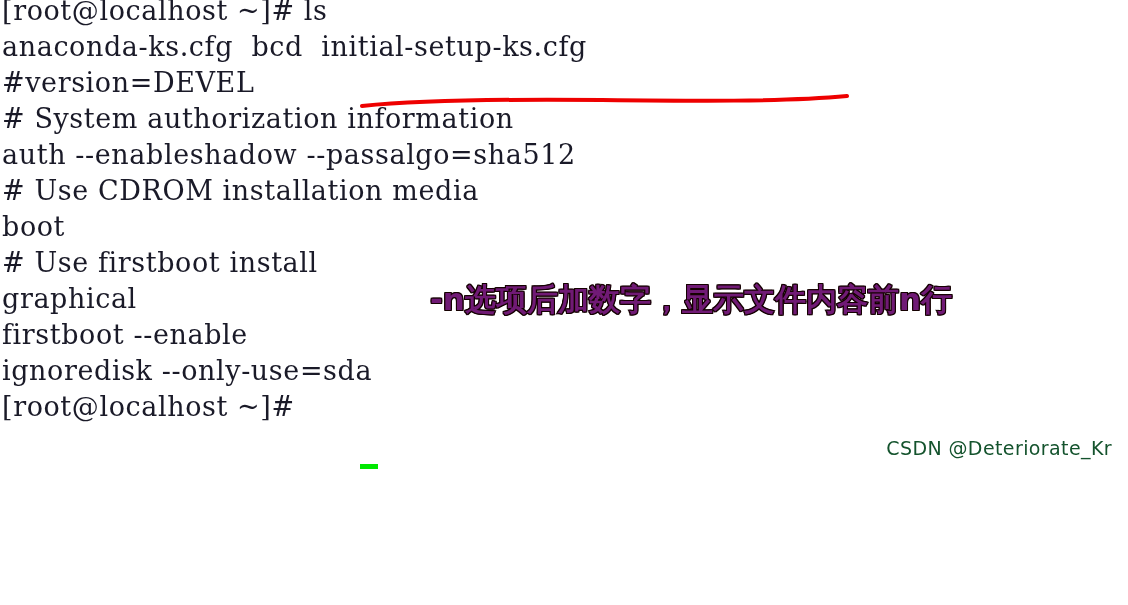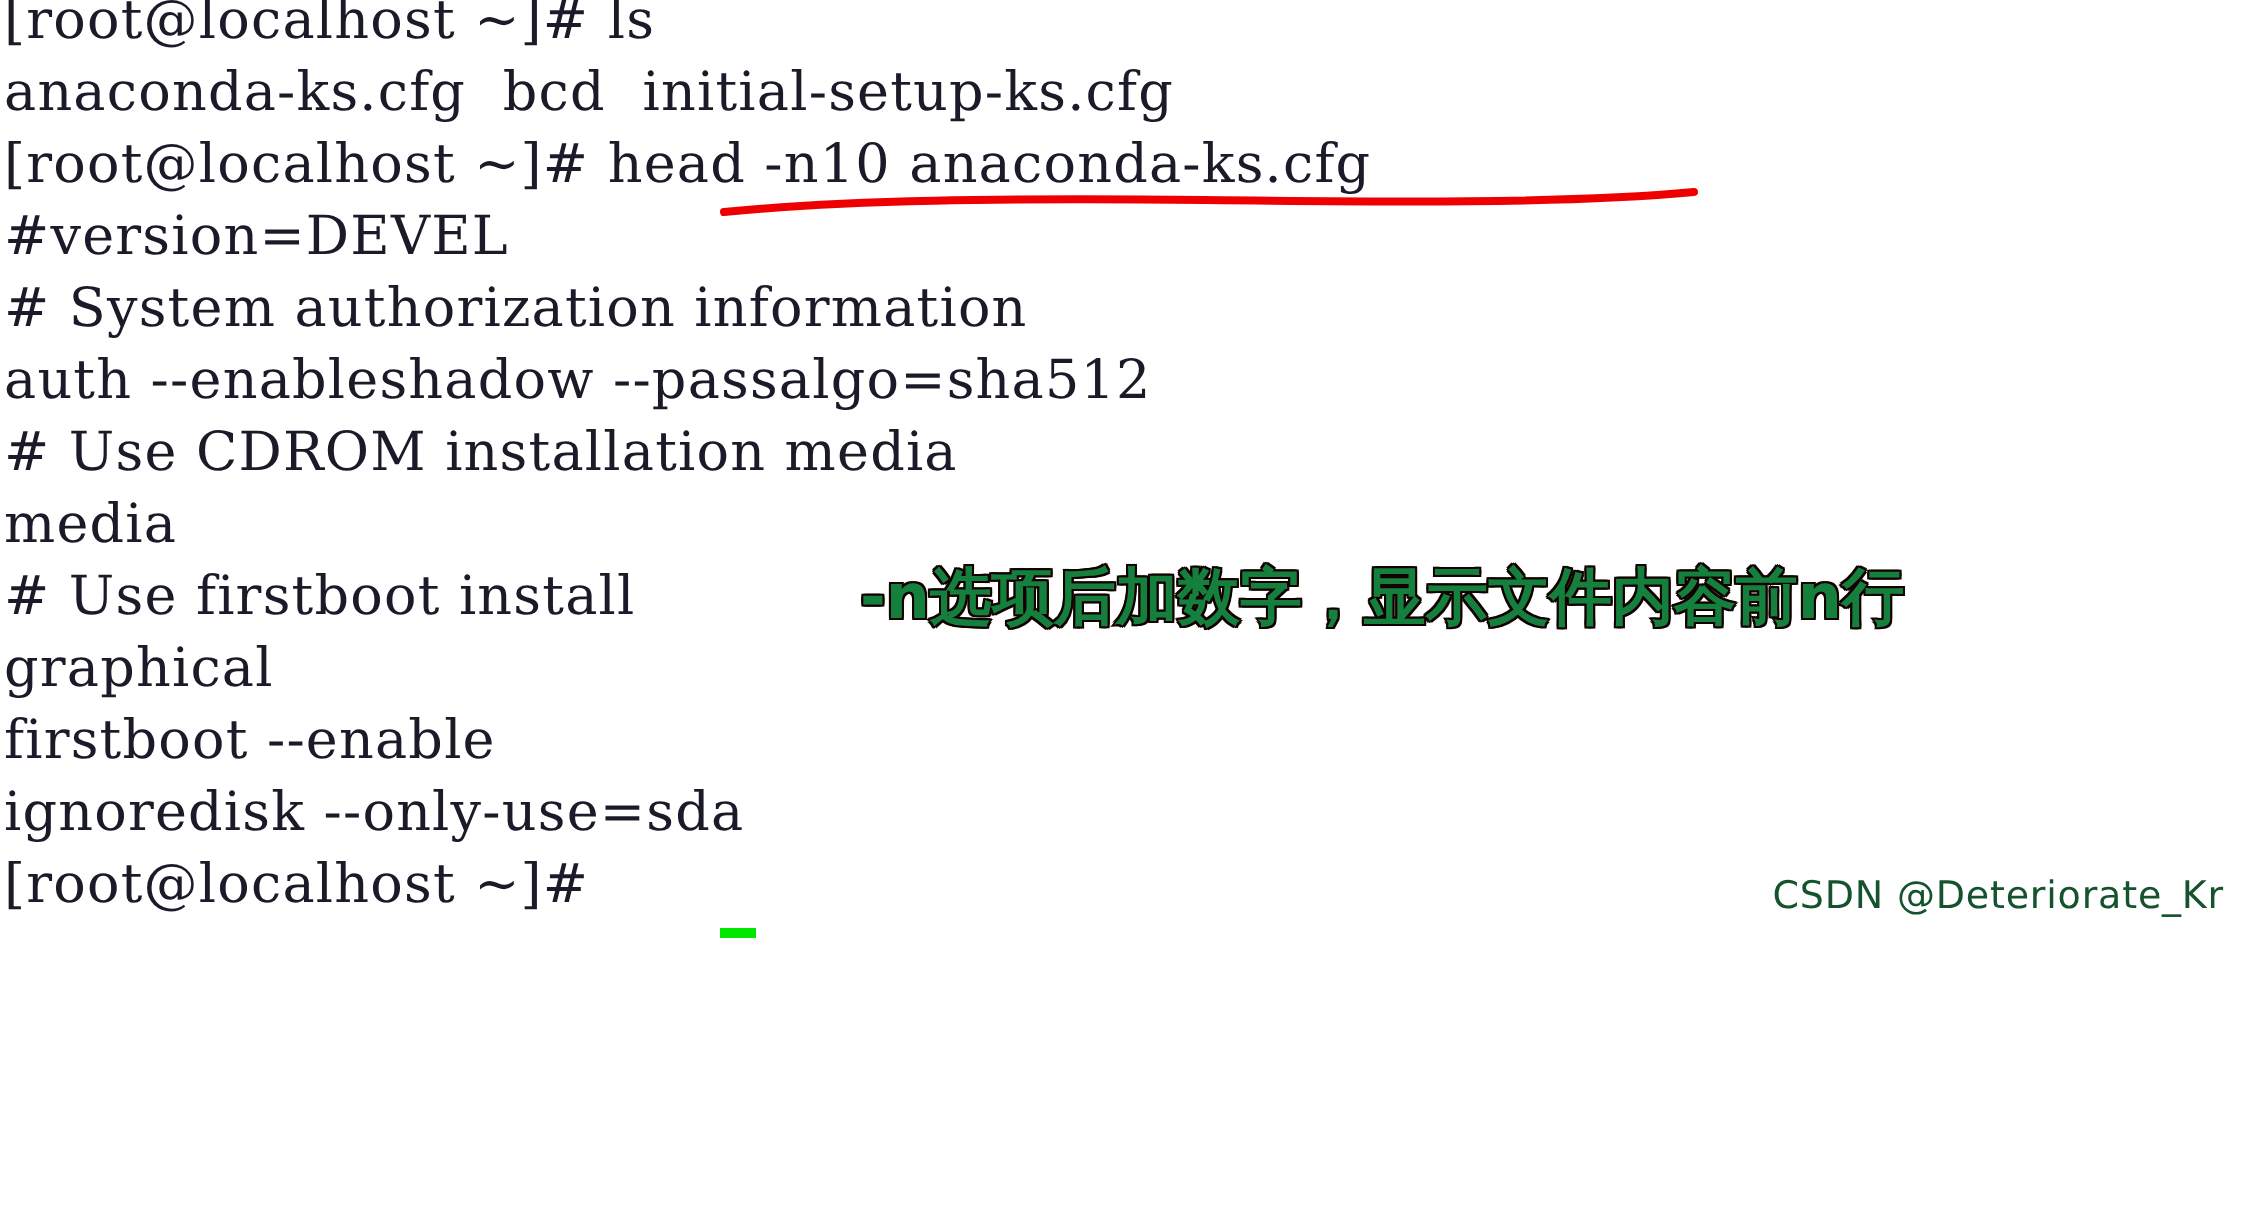--- a/index.html
+++ b/index.html
@@ -45,21 +45,21 @@
   }
   
   #annotation {
     position: absolute;
     left: 430px;
     top: 282px;
     font-family: "DejaVu Sans", "Liberation Sans", sans-serif;
     font-size: 31px;
     font-weight: 700;
     line-height: 34px;
-    color: #15803d;
+    color: #701a75;
     white-space: nowrap;
     letter-spacing: 0px;
     -webkit-text-stroke: 1.4px #120000;
     paint-order: stroke fill;
     text-shadow:
        1px 0 0 #150000,
       -1px 0 0 #150000,
        0 1px 0 #150000,
        0 -1px 0 #150000,
        1px 1px 0 #150000,
@@ -89,26 +89,25 @@
   }
 </style>
 </head>
 <body>
 
 <div id="screen">
 
   <div id="terminal">
     <div class="term-line">[root@localhost ~]# ls</div>
     <div class="term-line">anaconda-ks.cfg  bcd  initial-setup-ks.cfg</div>
-    <div class="term-line">[root@localhost ~]# head -n10 anaconda-ks.cfg</div>
     <div class="term-line">#version=DEVEL</div>
     <div class="term-line"># System authorization information</div>
     <div class="term-line">auth --enableshadow --passalgo=sha512</div>
     <div class="term-line"># Use CDROM installation media</div>
-    <div class="term-line">media</div>
+    <div class="term-line">boot</div>
     <div class="term-line"># Use firstboot install</div>
     <div class="term-line">graphical</div>
     <div class="term-line">firstboot --enable</div>
     <div class="term-line">ignoredisk --only-use=sda</div>
     <div class="term-line">[root@localhost ~]# </div>
   </div>
 
   <svg id="underline-head" viewBox="0 0 510 20">
     <path d="M 10 14 C 70 8, 150 7, 250 8 C 340 9, 430 10, 495 4" fill="none" stroke="#ee0000" stroke-width="4" stroke-linecap="round"></path>
   </svg>

